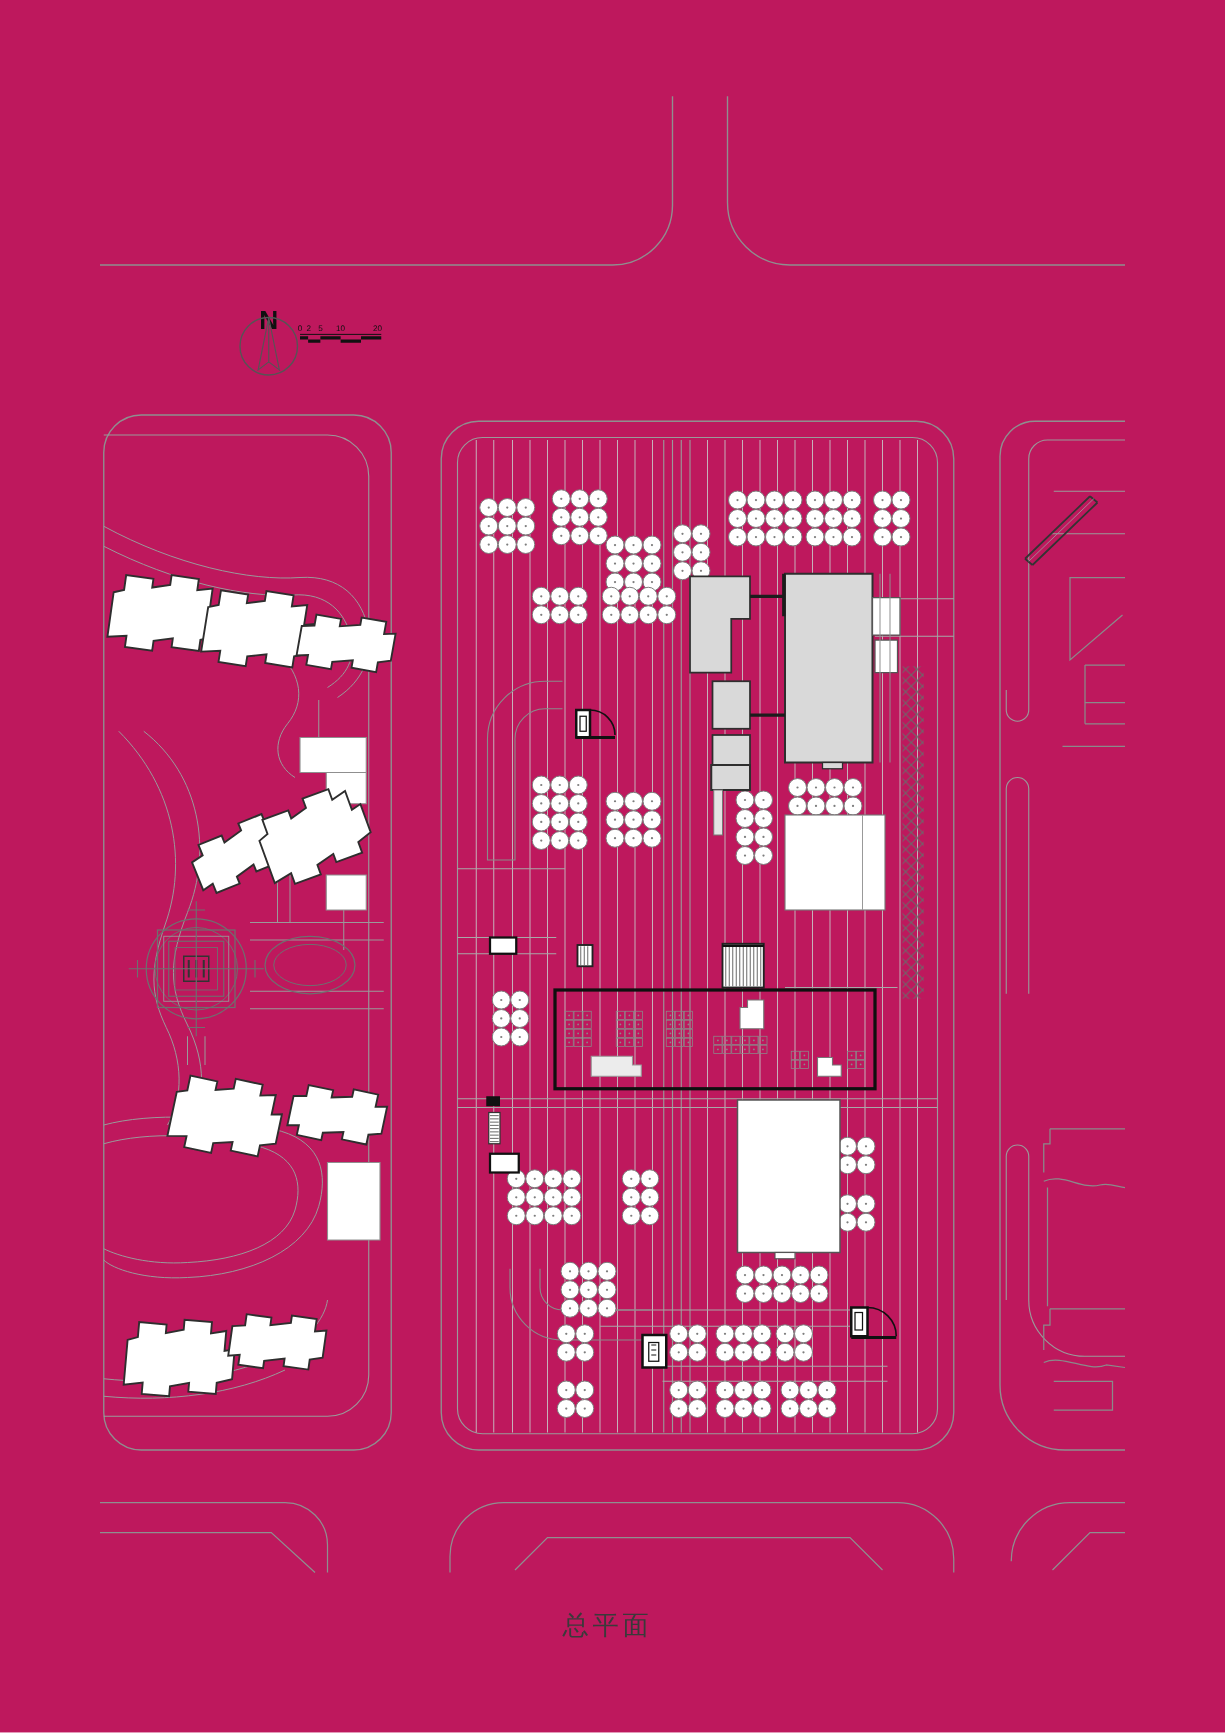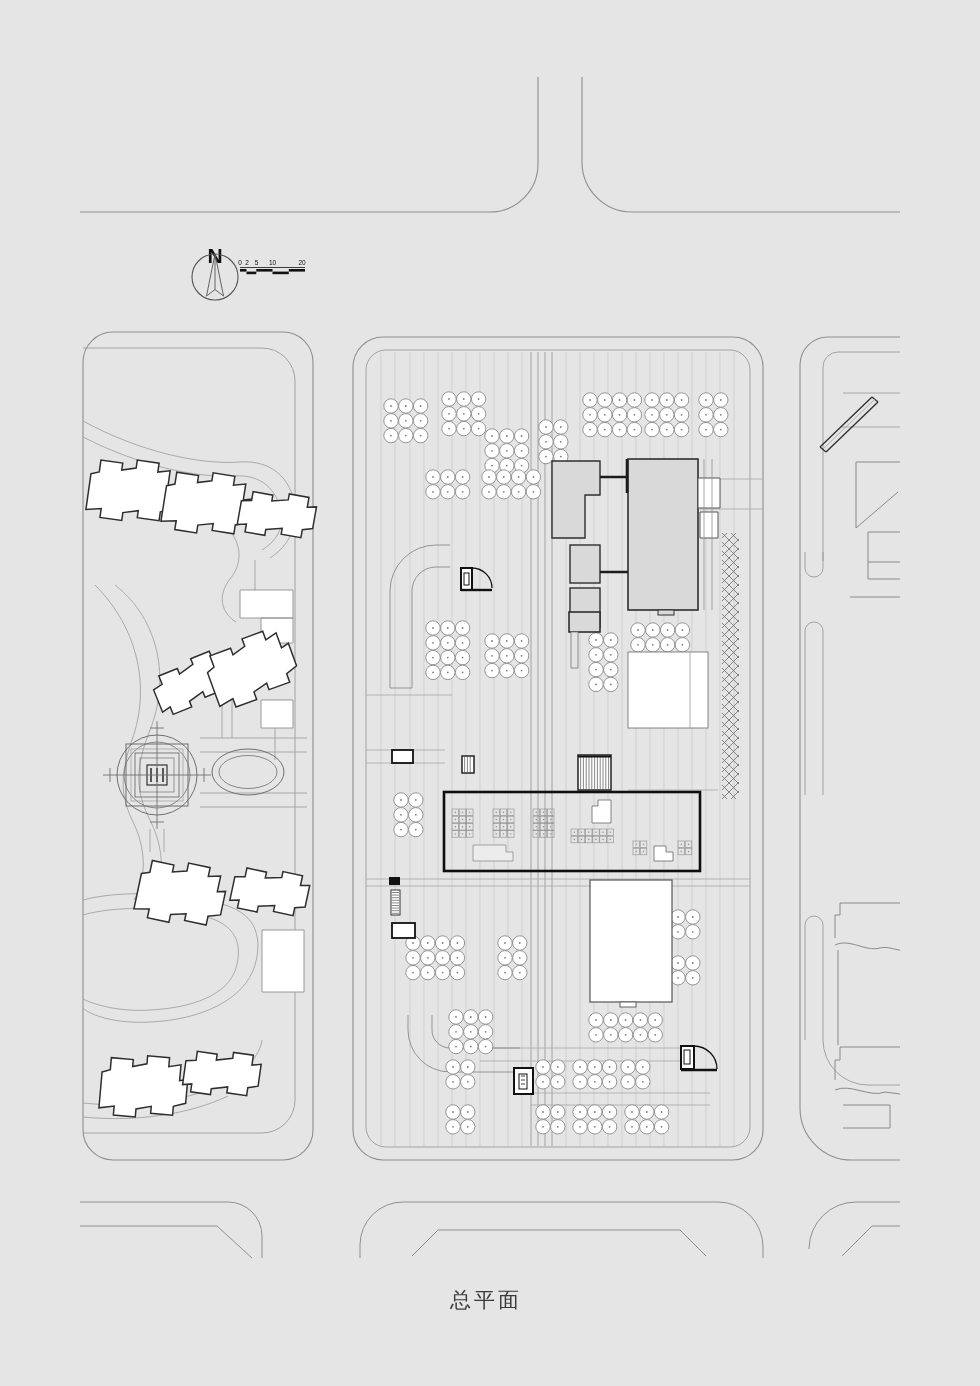--- a/index.html
+++ b/index.html
@@ -1,16 +1,16 @@
 <!DOCTYPE html>
 <html><head>
 <meta charset="utf-8">
 <style>
   html,body{margin:0;padding:0;background:#ffffff;}
-  #canvas{position:relative;width:980px;height:1386px;background:#e5e5e5;overflow:hidden;
+  #canvas{position:relative;width:980px;height:1386px;background:#be185d;overflow:hidden;
           font-family:"Liberation Sans","DejaVu Sans",sans-serif;}
   svg{display:block;}
   text{font-family:"Liberation Sans","DejaVu Sans",sans-serif;}
   .title-text{font-size:21px;letter-spacing:3px;fill:#3a3a3a;}
   .north-n{font-size:21px;font-weight:bold;fill:#101010;}
   .scale-num{font-size:6.5px;fill:#101010;}
 </style>
 </head>
 <body>
 

